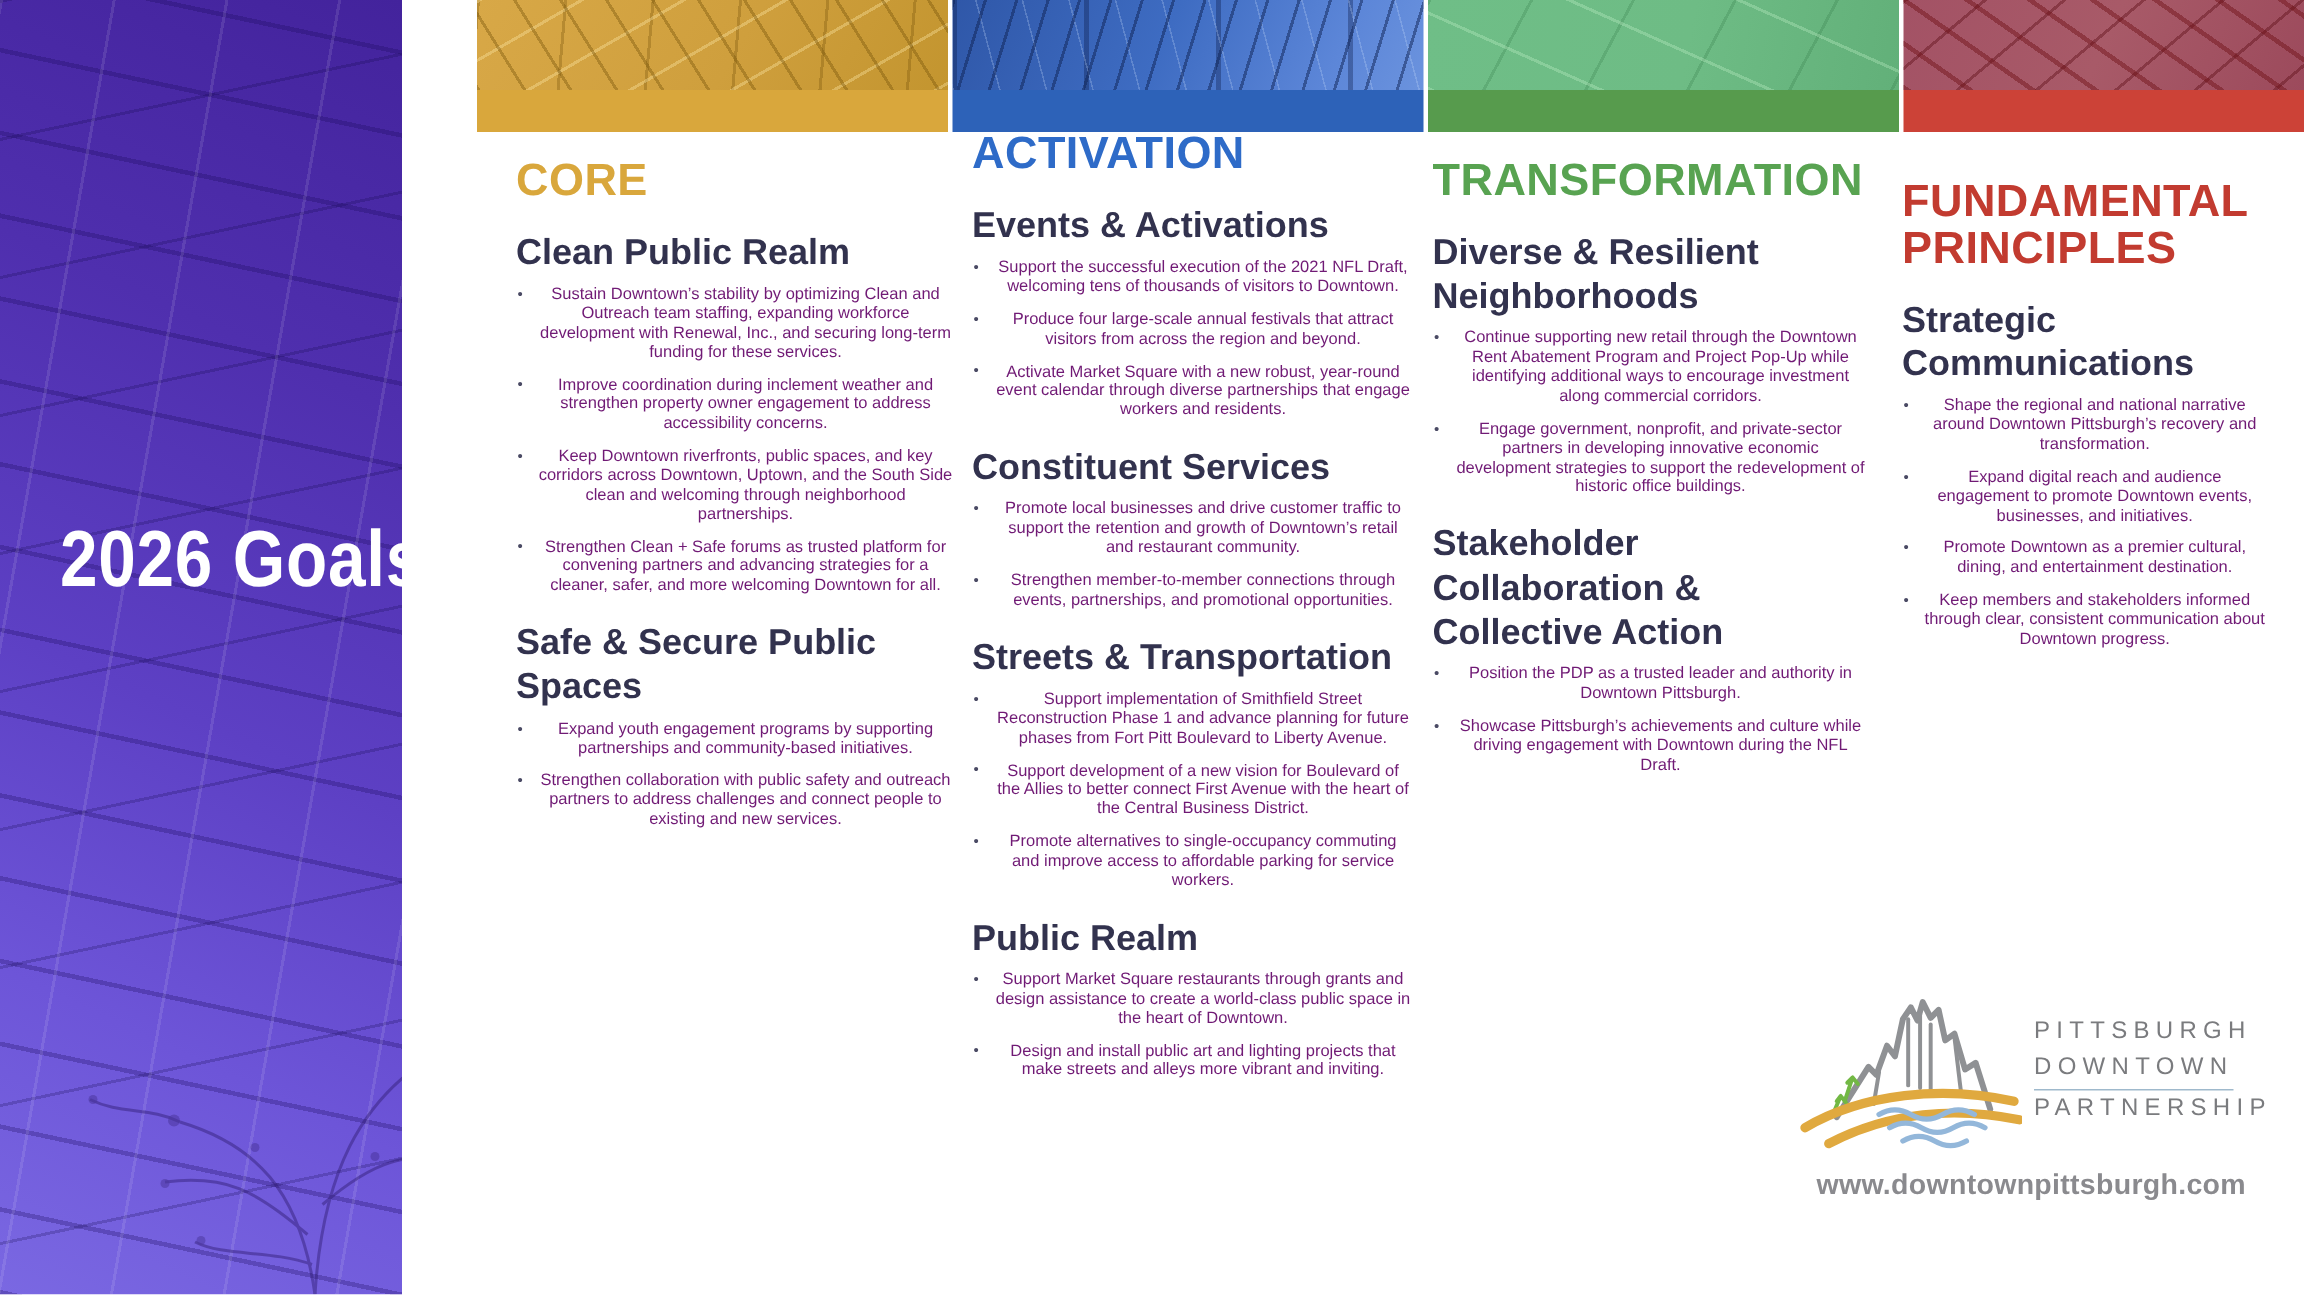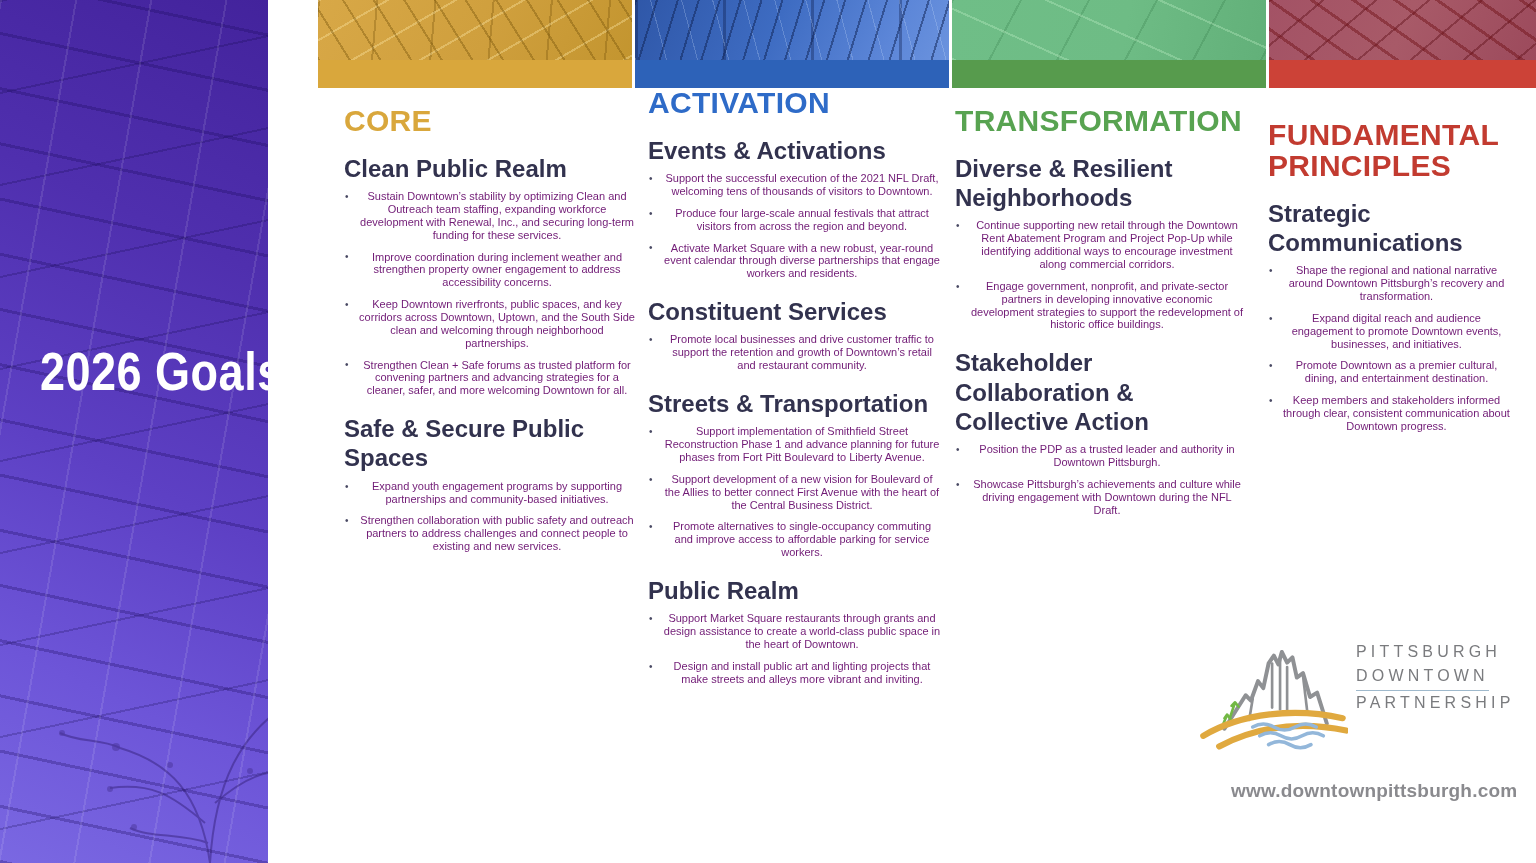--- a/index.html
+++ b/index.html
@@ -65,25 +65,25 @@
   .section ul { list-style:none; }
   .section li {
     position:relative; padding-left:15px; margin-bottom:9px;
     font-size:11px; line-height:1.17; color:#701a75;text-align:center;
   }
   .section li::before {
     content:"\2022"; position:absolute; left:1px; top:0.08em; font-size:10px; color:#4a4a64;
   }
 
   
-  .logo-wrap { position:absolute; left:1198px; top:640px; display:flex; }
+  .logo-wrap { position:absolute; left:1198px; top:656px; display:flex; align-items:center; }
   .logo-icon { width:150px; height:114px; }
   .logo-text { margin-left:8px; color:#7a7b7e; font-size:16px; letter-spacing:4.2px; line-height:1.5; }
   .logo-text .l2 { display:inline-block; border-bottom:1.5px solid #9fb9cc; padding-bottom:2px; }
-  .site-url { position:absolute; left:1211px; top:780px; font-size:19px; font-weight:bold; color:#8a8a8e; letter-spacing:0.2px;margin-left:20px; }
+  .site-url { position:absolute; left:1211px; top:780px; font-size:19px; font-weight:bold; color:#8a8a8e; letter-spacing:0.2px; }
 </style>
 </head>
 <body>
 
 <div class="canvas">
 
   <div class="sidebar">
     <svg class="branches" viewBox="0 0 318 330" fill="none">
       <g stroke="#2e1a6e" stroke-width="2" opacity="0.8">
         <path d="M210 330 C 200 260, 170 230, 120 215"></path>
@@ -154,20 +154,21 @@
           <ul>
             <li>Support the successful execution of the 2021 NFL Draft, welcoming tens of thousands of visitors to Downtown.</li>
             <li>Produce four large-scale annual festivals that attract visitors from across the region and beyond.</li>
             <li>Activate Market Square with a new robust, year-round event calendar through diverse partnerships that engage workers and residents.</li>
           </ul>
         </div>
         <div class="section">
           <div class="section-heading">Constituent Services</div>
           <ul>
             <li>Promote local businesses and drive customer traffic to support the retention and growth of Downtown’s retail and restaurant community.</li>
+            <li>Strengthen member-to-member connections through events, partnerships, and promotional opportunities.</li>
           </ul>
         </div>
         <div class="section">
           <div class="section-heading">Streets &amp; Transportation</div>
           <ul>
             <li>Support implementation of Smithfield Street Reconstruction Phase 1 and advance planning for future phases from Fort Pitt Boulevard to Liberty Avenue.</li>
             <li>Support development of a new vision for Boulevard of the Allies to better connect First Avenue with the heart of the Central Business District.</li>
             <li>Promote alternatives to single-occupancy commuting and improve access to affordable parking for service workers.</li>
           </ul>
         </div>

